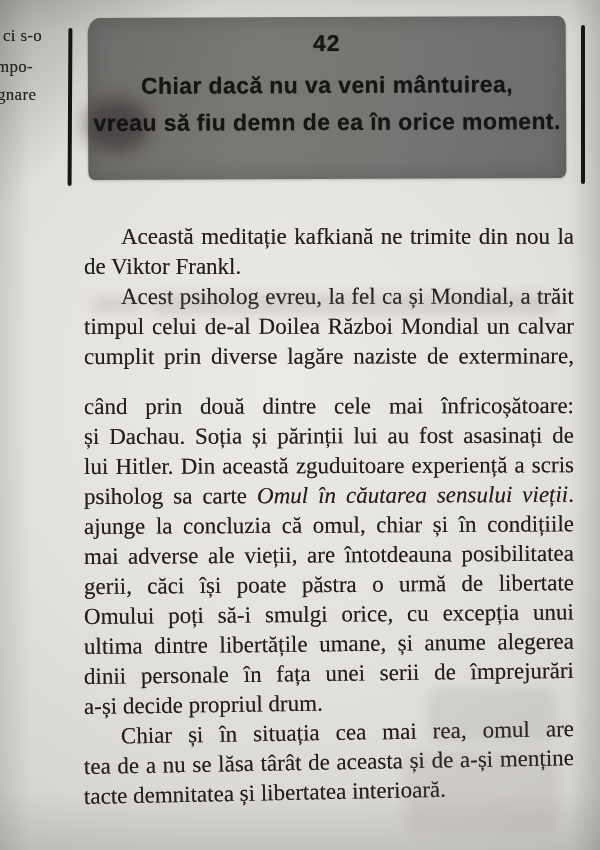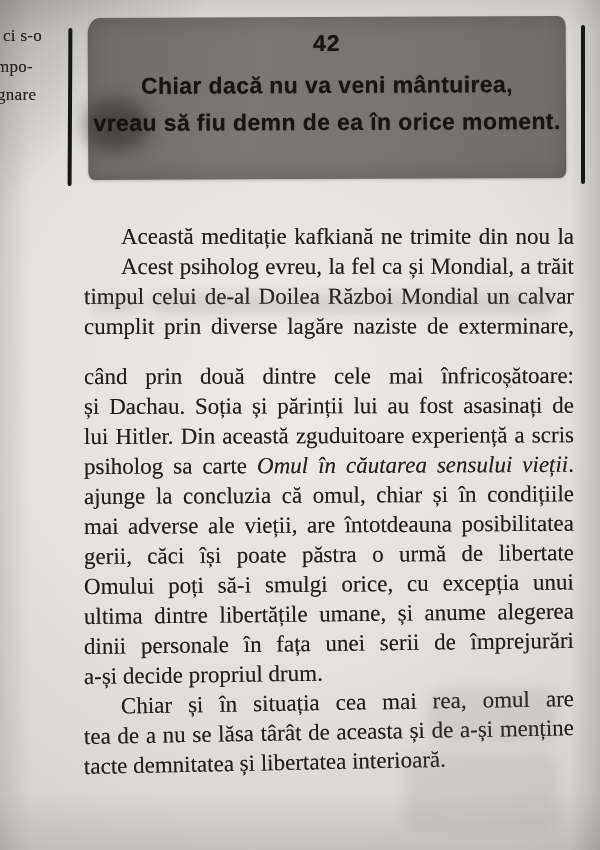--- a/index.html
+++ b/index.html
@@ -91,20 +91,21 @@
 
   <div class="header-box">
     <div class="page-number">42</div>
     <div class="title-line title-line1">Chiar dacă nu va veni mântuirea,</div>
     <div class="title-line title-line2">vreau să fiu demn de ea în orice moment.</div>
   </div>
   <div class="smudge"></div>
 
   <div class="body-text" id="body-text">
       <div class="line indent" style="transform: rotate(0deg);"><span>Această meditație kafkiană ne trimite din nou la ca-</span></div>
+      <div class="line end" style="transform: rotate(-0.0128deg);"><span>de Viktor Frankl.</span></div>
       <div class="line indent" style="transform: rotate(-0.0288deg);"><span>Acest psiholog evreu, la fel ca și Mondial, a trăit în</span></div>
       <div class="line" style="transform: rotate(-0.0512deg);"><span>timpul celui de-al Doilea Război Mondial un calvar</span></div>
       <div class="line" style="transform: rotate(-0.08deg);"><span>cumplit prin diverse lagăre naziste de exterminare, tre-</span></div>
       <div class="line" style="transform: rotate(-0.1152deg); margin-top: 20px;"><span>când prin două dintre cele mai înfricoșătoare: Auschwitz</span></div>
       <div class="line" style="transform: rotate(-0.1568deg);"><span>și Dachau. Soția și părinții lui au fost asasinați de călăii</span></div>
       <div class="line" style="transform: rotate(-0.2048deg);"><span>lui Hitler. Din această zguduitoare experiență a scris cu-</span></div>
       <div class="line" style="transform: rotate(-0.2592deg);"><span>psiholog sa carte </span><span class="it">Omul în căutarea sensului vieții</span><span>. Aici</span></div>
       <div class="line" style="transform: rotate(-0.32deg);"><span>ajunge la concluzia că omul, chiar și în condițiile cele</span></div>
       <div class="line" style="transform: rotate(-0.3872deg);"><span>mai adverse ale vieții, are întotdeauna posibilitatea ale-</span></div>
       <div class="line" style="transform: rotate(-0.4608deg);"><span>gerii, căci își poate păstra o urmă de libertate spirituală.</span></div>

